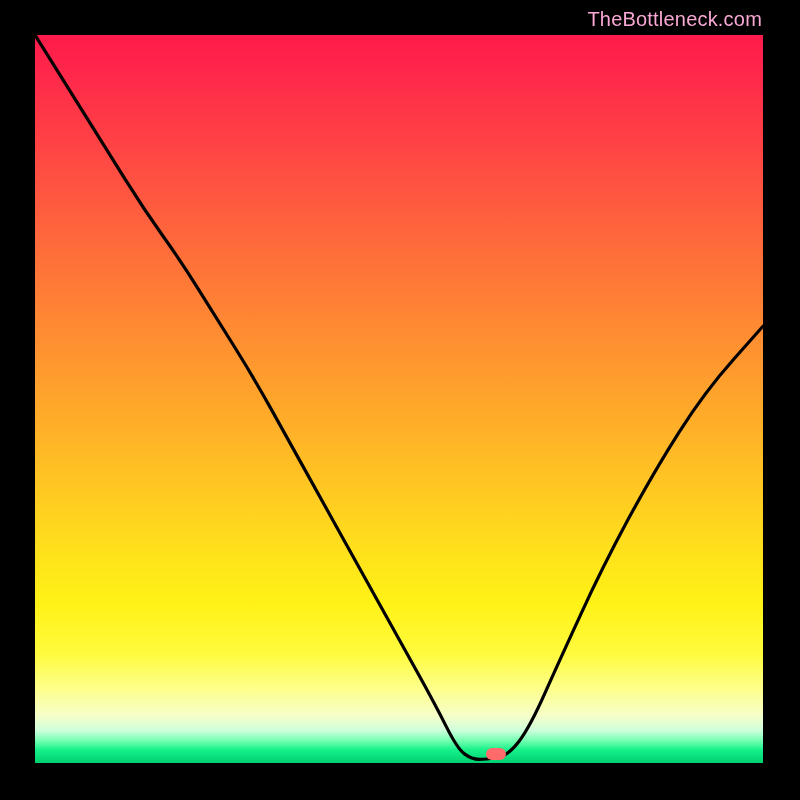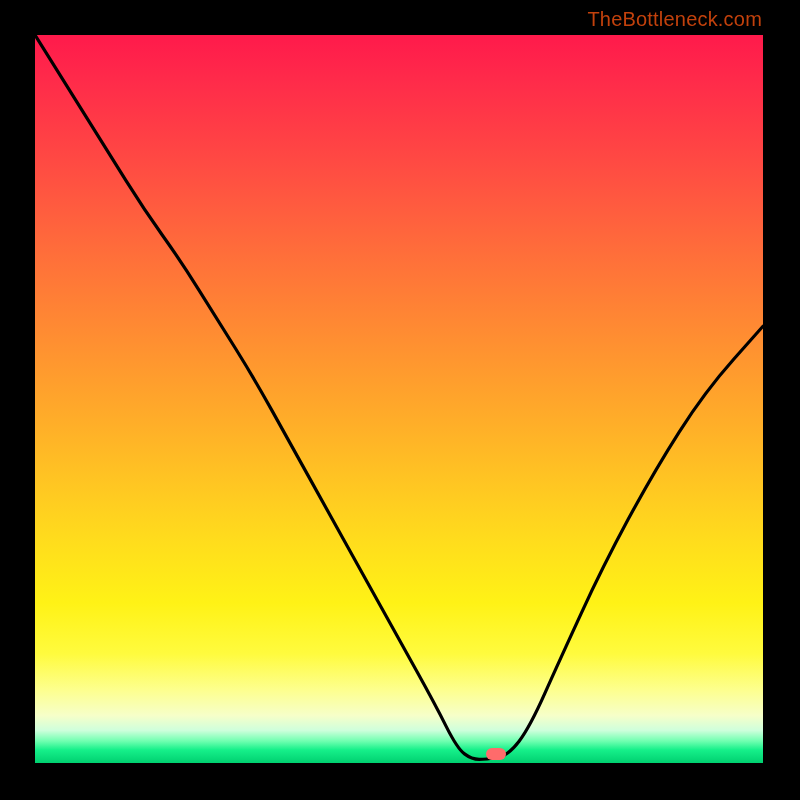--- a/index.html
+++ b/index.html
@@ -62,21 +62,21 @@
     background: #ff6b6b;
     border-radius: 6px;
     transform: translate(-50%, -50%);
   }
   .attribution {
     position: absolute;
     top: 8px;
     right: 38px;
     font-family: Arial, Helvetica, sans-serif;
     font-size: 20px;
-    color: #c2410c;
+    color: #f9a8d4;
     letter-spacing: 0.2px;
   }
 </style>
 </head>
 <body>
 <div class="wrap">
 
   <div class="attribution">TheBottleneck.com</div>
 
   <div class="plot">

